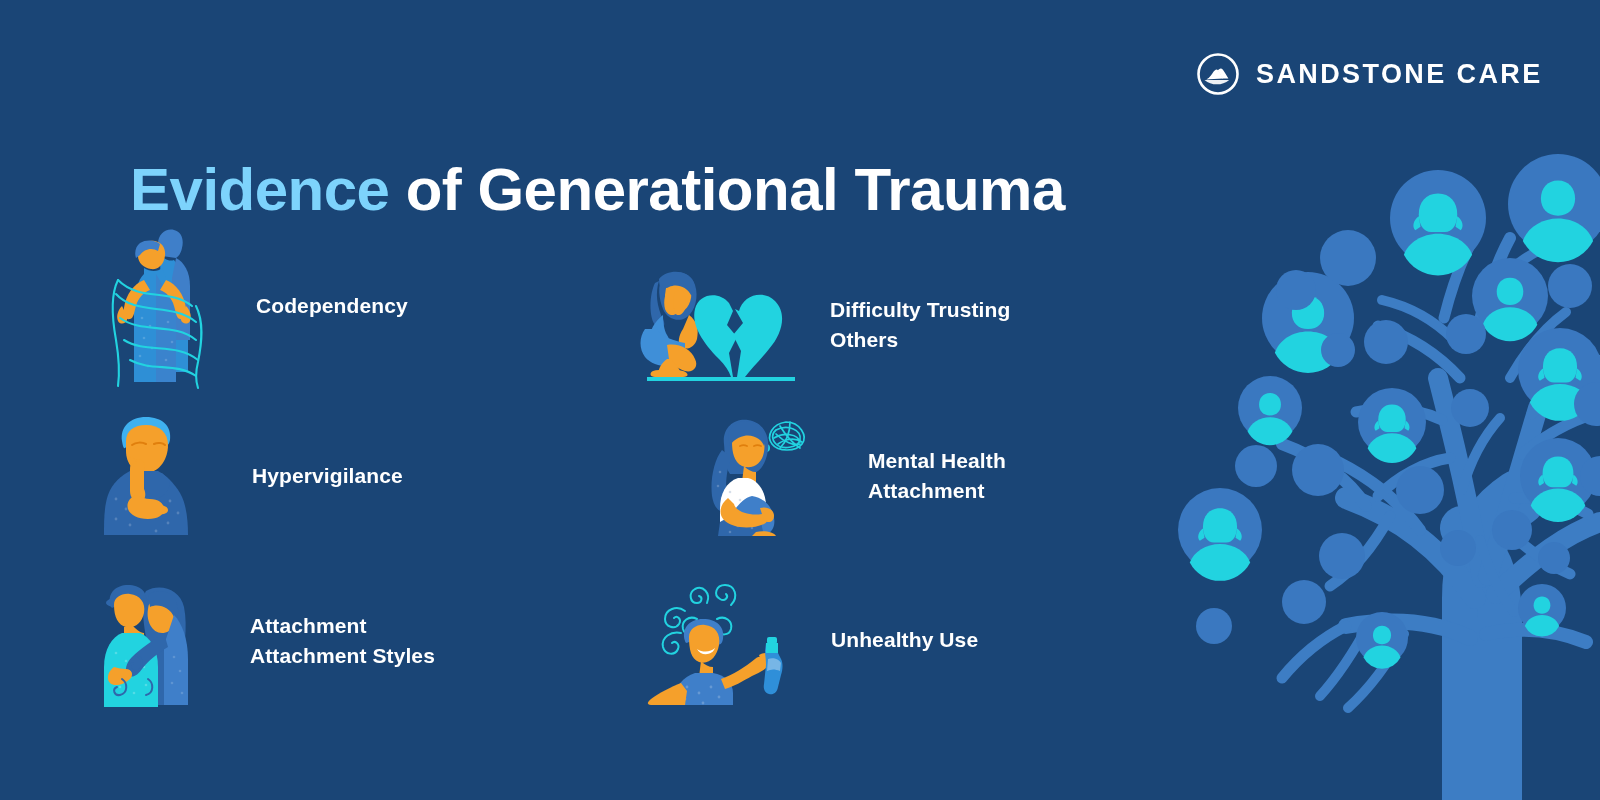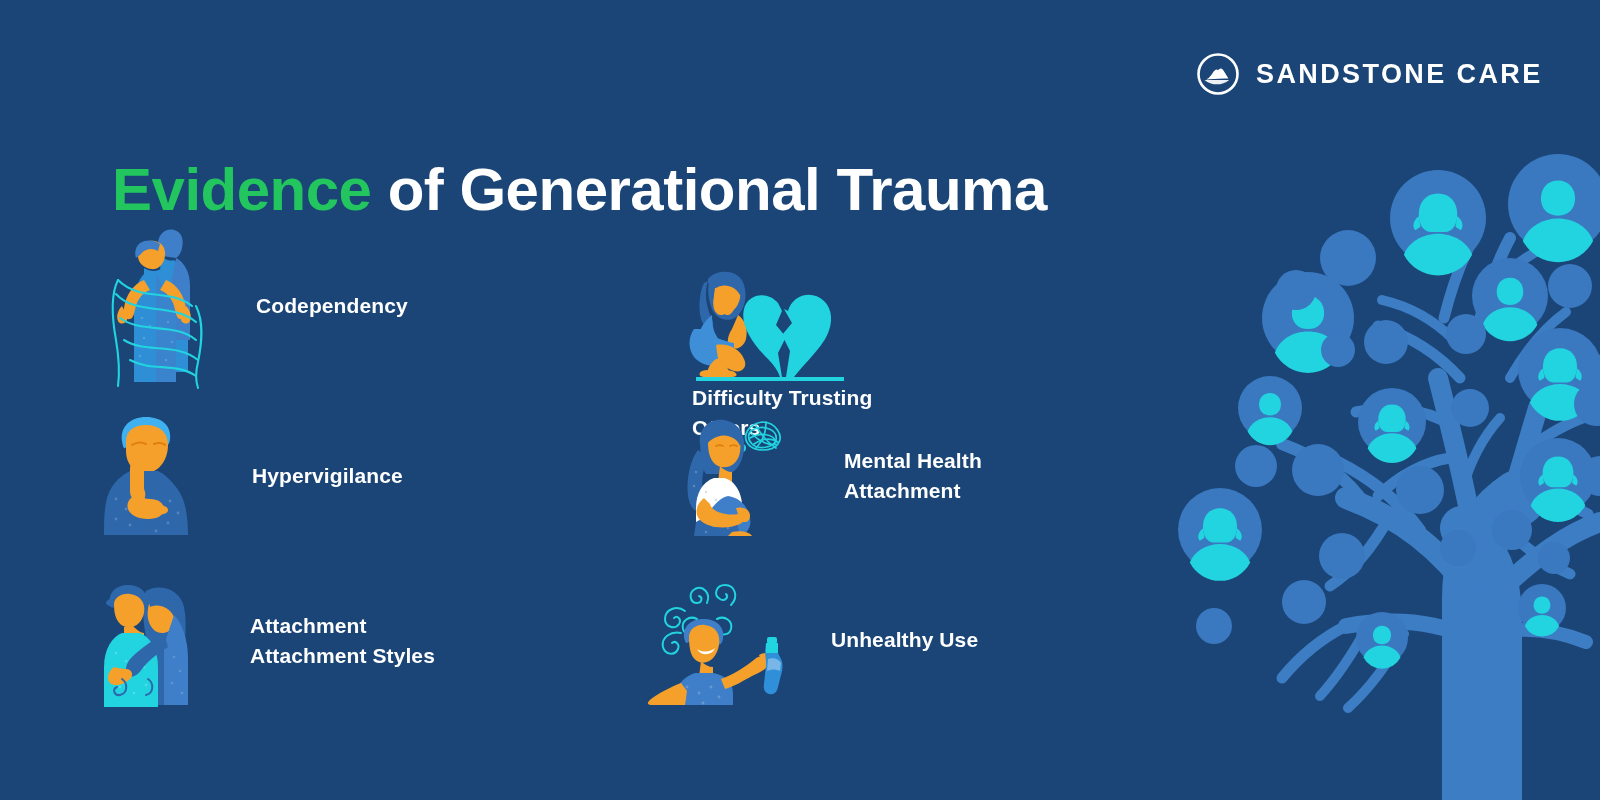--- a/index.html
+++ b/index.html
@@ -40,21 +40,21 @@
   #title {
     position: absolute;
     top: 115px;
     left: 112px;
     font-size: 60px;
     font-weight: bold;
     letter-spacing: -0.5px;
     color: #ffffff;
     white-space: nowrap;
   }
-  #title .accent { color: #22c55e; }
+  #title .accent { color: #7dd3fc; margin-left: 18px; }
 
   
   .item {
     position: absolute;
     display: flex;
     align-items: center;
   }
   .item .art {
     flex: 0 0 auto;
     display: block;
@@ -63,22 +63,22 @@
     color: #ffffff;
     font-size: 21px;
     font-weight: bold;
     line-height: 1.45;
     letter-spacing: 0.1px;
   }
 
   #item-codependency      { left: 100px; top: 222px; }
   #item-hypervigilance    { left: 100px; top: 413px; text-align: right; }
   #item-attachment        { left: 100px; top: 575px; }
-  #item-trusting          { left: 669px; top: 267px; flex-direction: column; }
-  #item-mentalhealth      { left: 670px; top: 410px; }
+  #item-trusting          { left: 637px; top: 267px; }
+  #item-mentalhealth      { left: 694px; top: 410px; }
   #item-substance         { left: 645px; top: 575px; }
 
   #item-codependency   .label { margin-left: 44px; }
   #item-hypervigilance .label { margin-left: 56px; }
   #item-attachment     .label { margin-left: 46px; }
   #item-trusting       .label { margin-left: 23px; }
   #item-mentalhealth   .label { margin-left: 40px; }
   #item-substance      .label { margin-left: 28px; }
 
   

